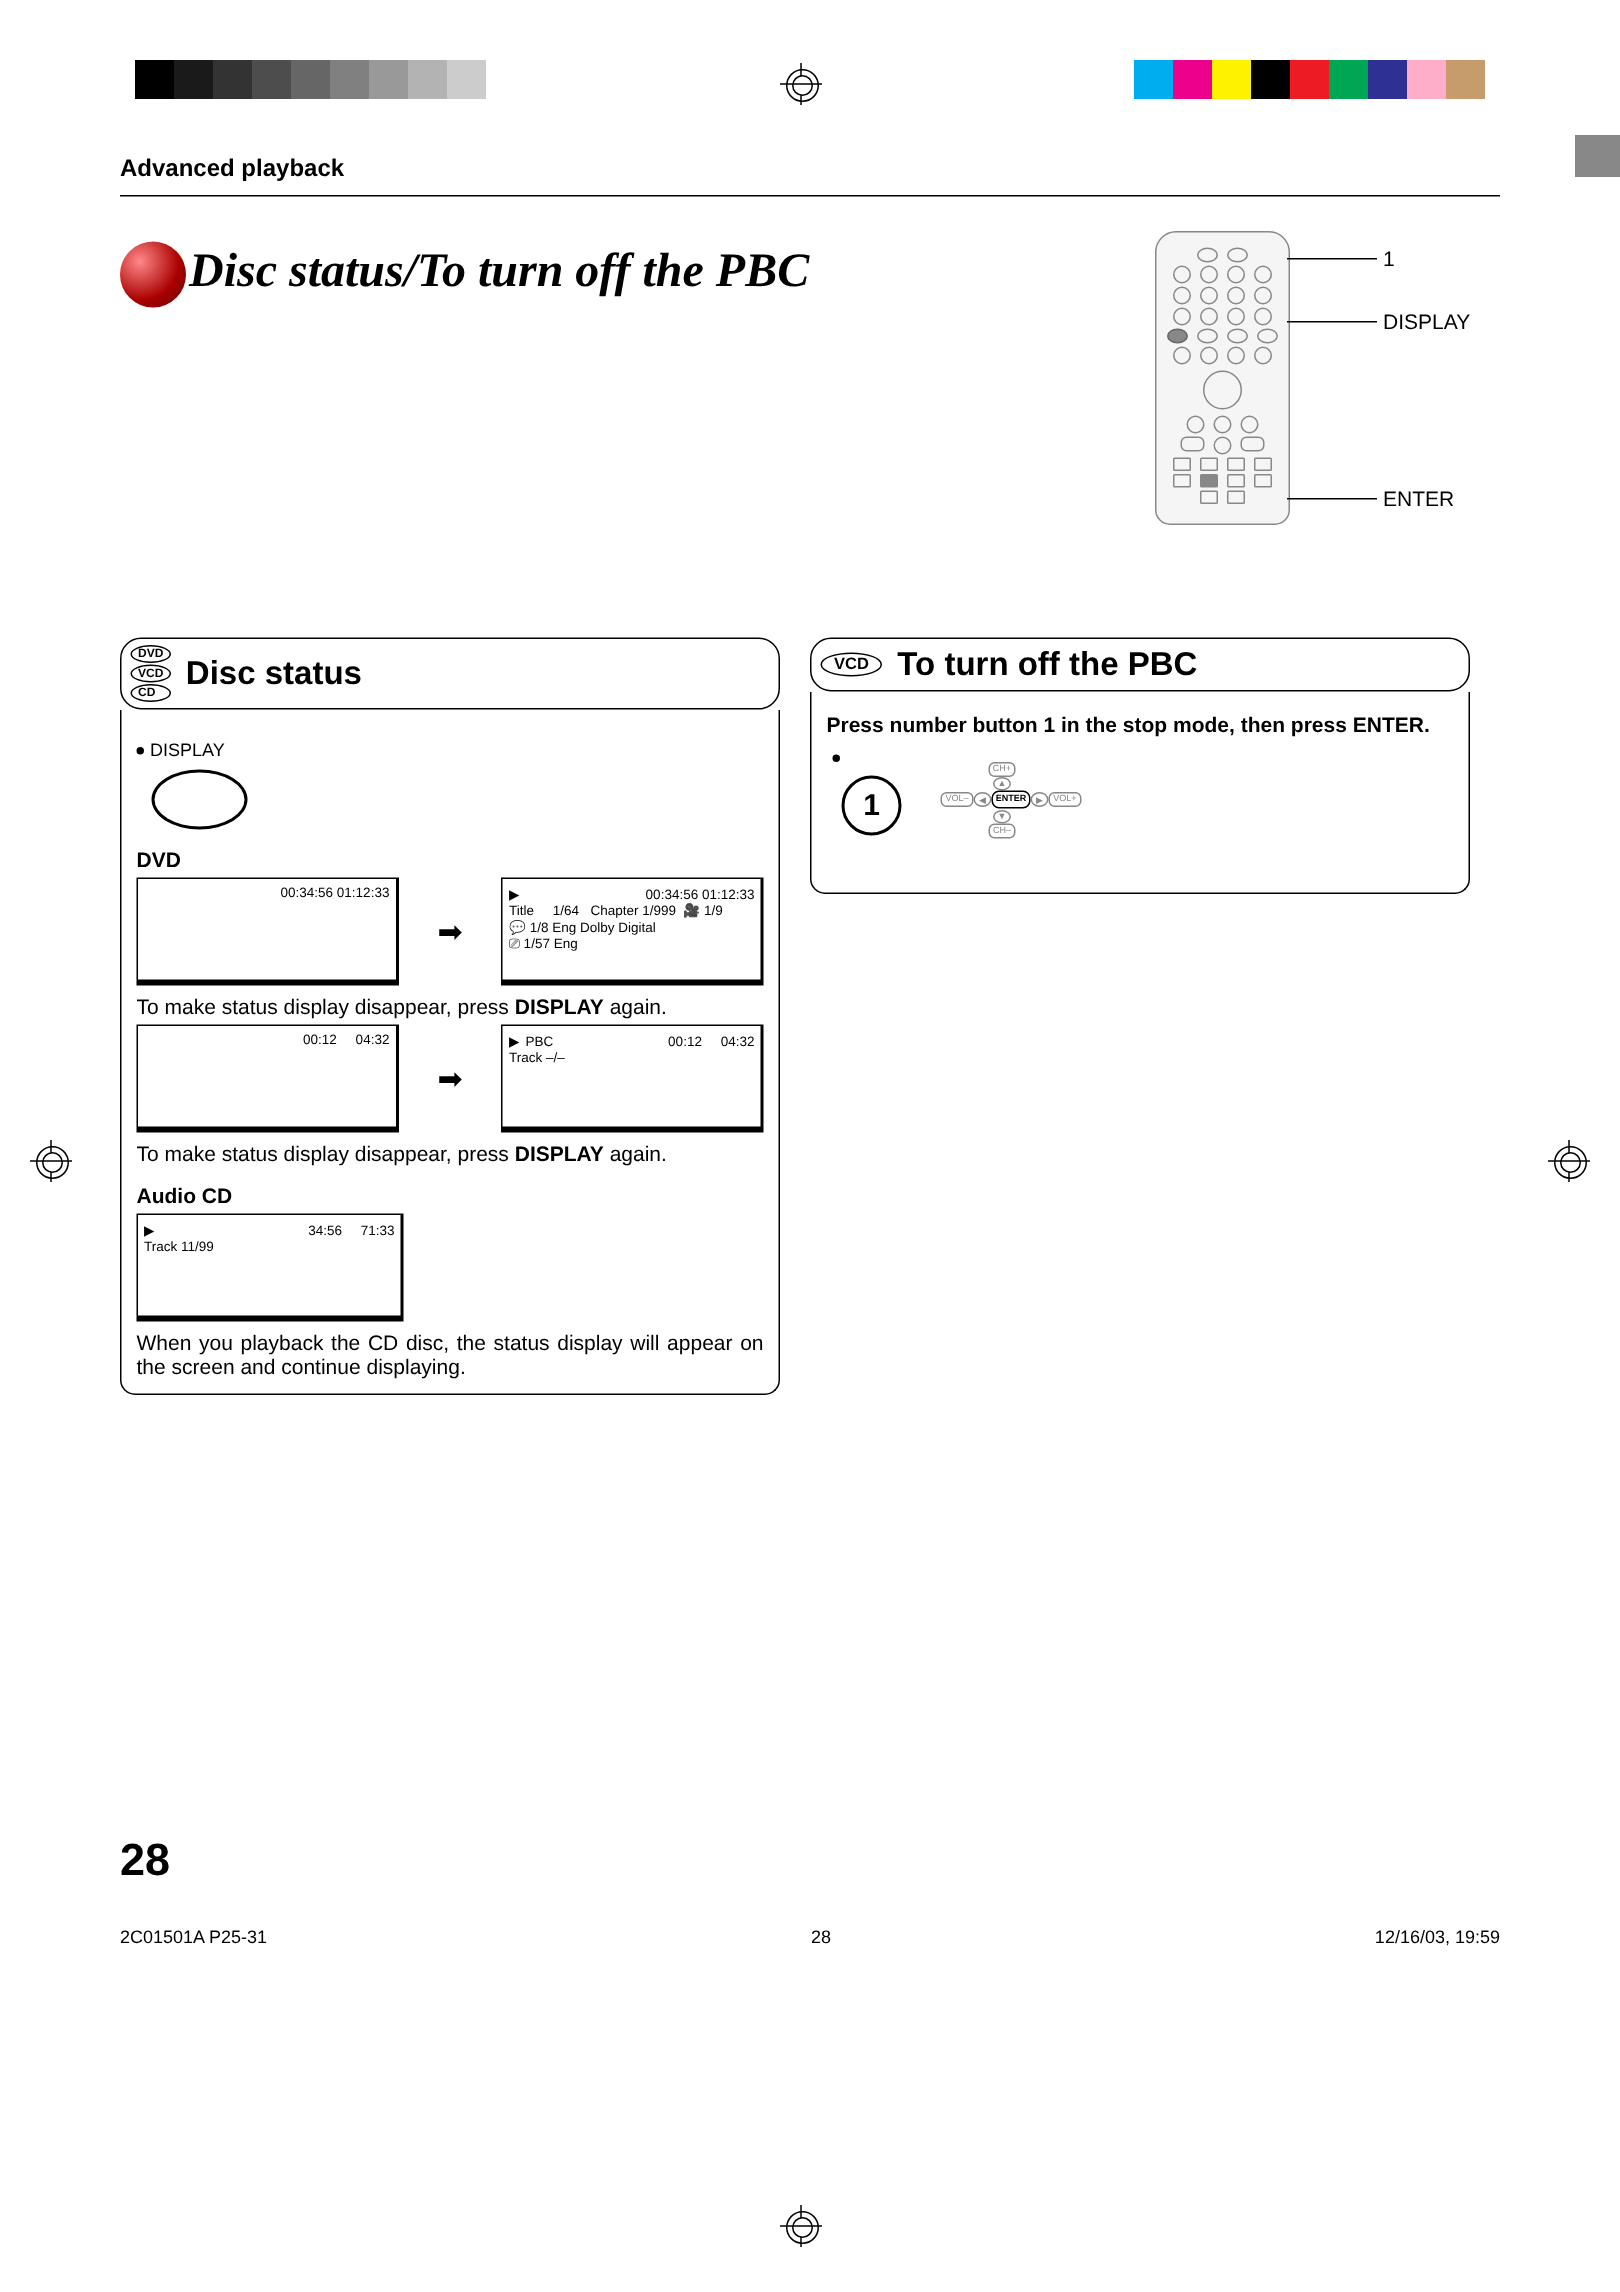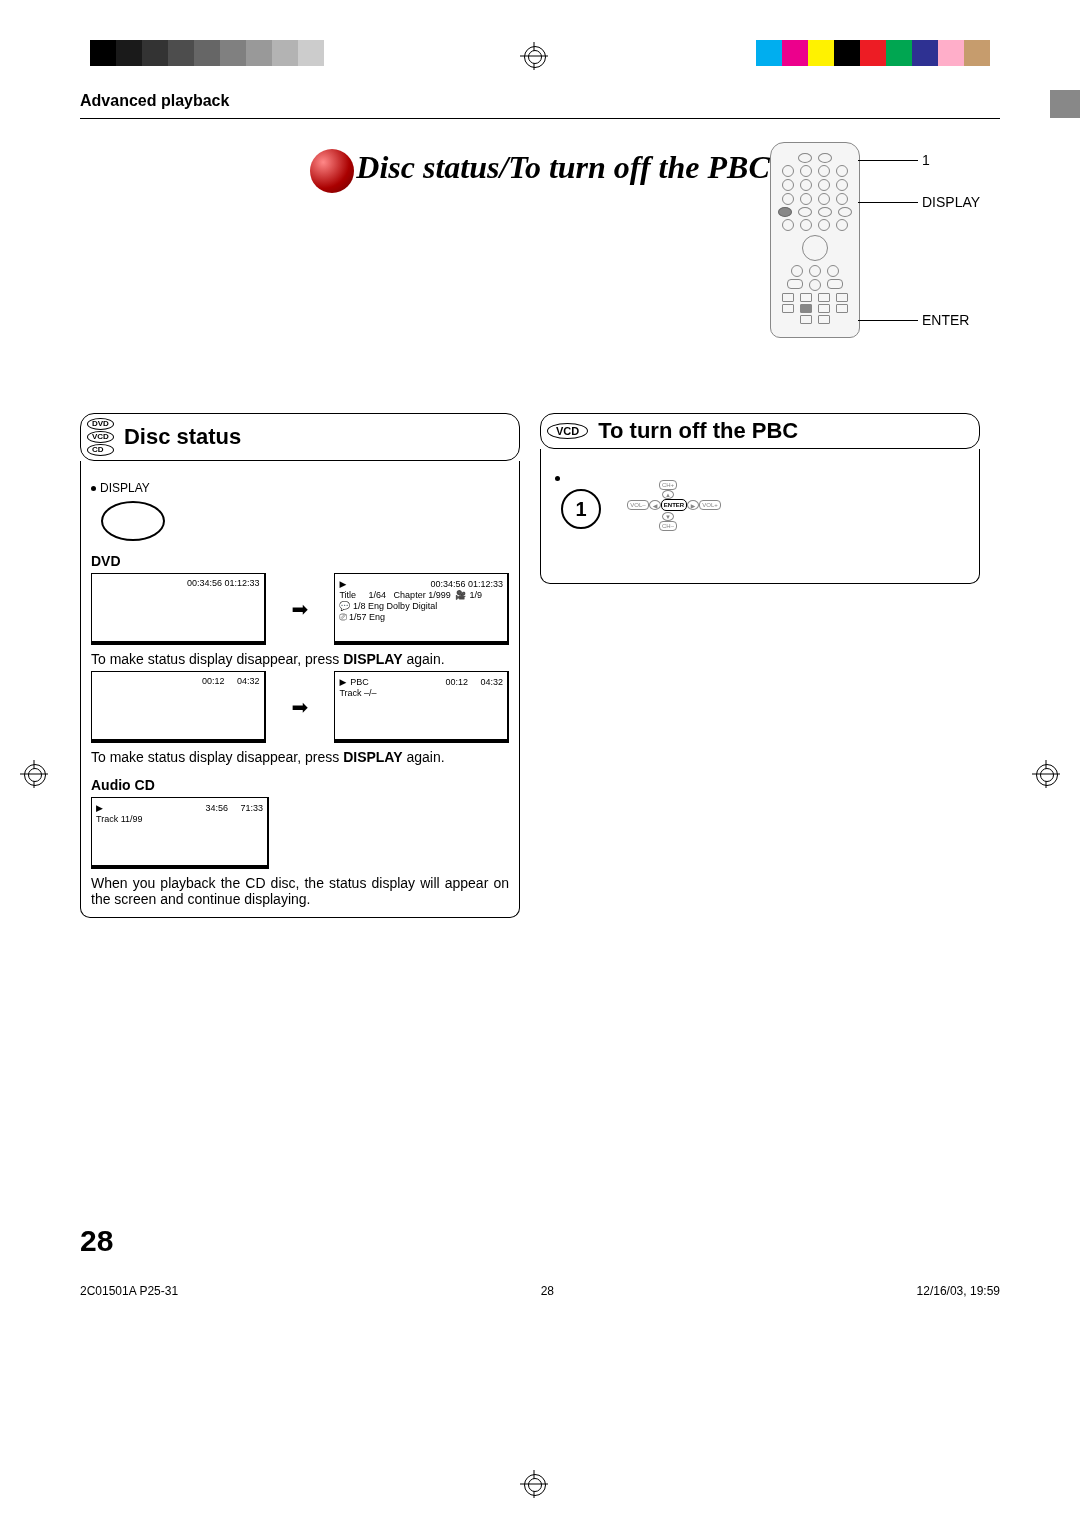--- a/index.html
+++ b/index.html
@@ -7,42 +7,41 @@
     padding: 0;
     background: #fff;
     font-family: Arial, Helvetica, sans-serif;
     width: 1080px;
     height: 1528px;
     position: relative;
     color: #000;
   }
   .page-outer {
     position: absolute;
-    left: 80px; top: 92px;
+    left: 80px; top: 104px;
     width: 920px;
     height: 1160px;
   }
   .section-title {
     font-size: 16px;
     font-weight: bold;
     margin-bottom: 8px;
   }
   .hr {
     height: 1px;
     background: #000;
     width: 100%;
   }
   .page-title {
     font-family: "Times New Roman", Times, serif;
     font-style: italic;
     font-size: 32px;
     font-weight: bold;
     margin-top: 30px;
     position: relative;
-    text-align: center;
   }
   .red-sphere {
     width: 44px; height: 44px;
     background: radial-gradient(circle at 30% 30%, #f88, #a00 60%, #600);
     border-radius: 50%;
     display: inline-block;
     vertical-align: middle;
     margin-right: -6px;
   }
   .remote-diagram {
@@ -478,20 +477,21 @@
         <div class="sub-text">When you playback the CD disc, the status display will appear on the screen and continue displaying.</div>
       </div>
     </div>
 
     <div class="col">
       <div class="col-header">
         <span class="vcd-badge">VCD</span>
         <span>To turn off the PBC</span>
       </div>
       <div class="col-body" style="min-height:110px;">
+        <div class="body-text">Press number button 1 in the stop mode, then press ENTER.</div>
         <div style="margin-top:4px;"><span class="black-dot" style="margin-left:4px;"></span></div>
         <div style="display:flex;align-items:center;">
           <div class="one-bubble">1</div>
           <div class="enter-diagram">
             <div class="enter-pad">
               <div class="pad-btn" style="left:38px; top:-2px; width:16px;height:8px; border-radius:4px;">CH+</div>
               <div class="pad-btn" style="left:41px; top:8px; width:10px;height:7px;">▲</div>
               <div class="pad-btn" style="left:6px; top:18px; width:20px;height:8px; border-radius:4px;">VOL–</div>
               <div class="pad-btn" style="left:28px; top:18px; width:10px;height:8px;">◀</div>
               <div class="pad-btn" style="left:40px; top:17px; width:24px;height:10px; border-radius:5px; border-color:#000; color:#000; font-weight:bold; font-size:6px;">ENTER</div>

